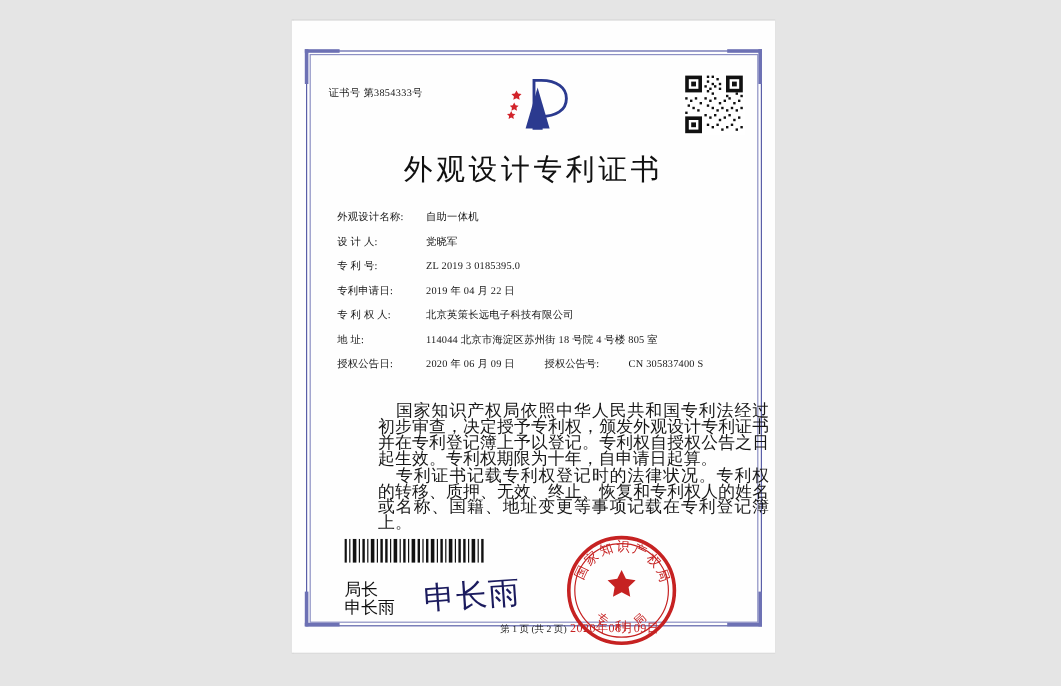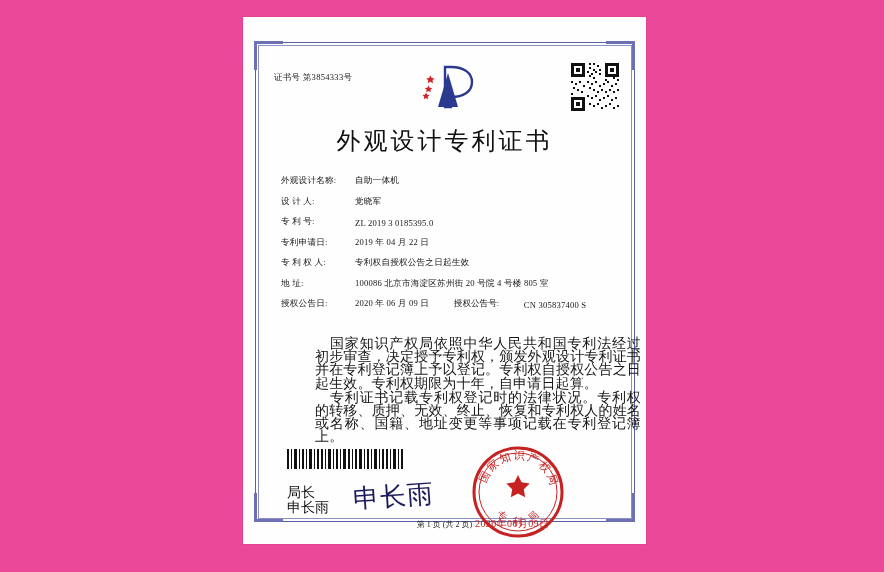--- a/index.html
+++ b/index.html
@@ -11,21 +11,21 @@
     width: 884px;
     height: 572px;
     font-family: "Liberation Serif", serif;
     position: relative;
     overflow: hidden;
   }
   .page {
     position: absolute;
     left: 0; top: 0;
     width: 884px; height: 572px;
-    background: #ec4899;
+    background: #e5e5e5;
   }
   
   .sheet {
     position: absolute;
     left: 243px;
     top: 17px;
     width: 403px;
     height: 527px;
     background: #fefefe;
     box-shadow: 0 0 1px rgba(0,0,0,0.25);
@@ -86,21 +86,21 @@
     font-family: "DejaVu Sans", sans-serif;
   }
   .fields {
     position: absolute;
     left: 38px;
     top: 158px;
     width: 330px;
   }
   .field-row {
     display: flex;
-    align-items: flex-end;
+    align-items: flex-start;
     margin-bottom: 8.5px;
     font-size: 8.6px;
     color: #161616;
     white-space: nowrap;
   }
   .field-label {
     width: 74px;
     flex: 0 0 auto;
     letter-spacing: 0.2px;
   }
@@ -306,25 +306,25 @@
       <div class="field-row">
         <span class="field-label">专 利 号:</span>
         <span class="field-value">ZL 2019 3 0185395.0</span>
       </div>
       <div class="field-row">
         <span class="field-label">专利申请日:</span>
         <span class="field-value">2019 年 04 月 22 日</span>
       </div>
       <div class="field-row">
         <span class="field-label">专 利 权 人:</span>
-        <span class="field-value">专利权自授权公告之日起生效</span>
+        <span class="field-value">北京英策长远电子科技有限公司</span>
       </div>
       <div class="field-row">
         <span class="field-label">地 址:</span>
-        <span class="field-value">100086 北京市海淀区苏州街 20 号院 4 号楼 805 室</span>
+        <span class="field-value">114044 北京市海淀区苏州街 18 号院 4 号楼 805 室</span>
       </div>
       <div class="field-row two-col">
         <span class="field-label">授权公告日:</span>
         <span class="field-value">2020 年 06 月 09 日</span>
         <span class="field-label2">授权公告号:</span>
         <span class="field-value">CN 305837400 S</span>
       </div>
     </div>
 
     <div class="paras">

